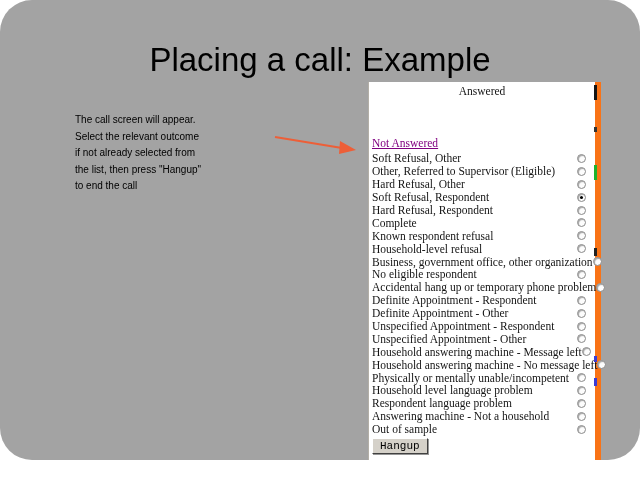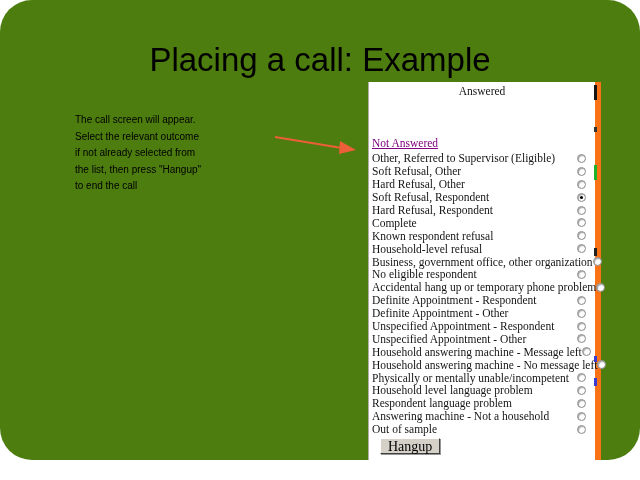--- a/index.html
+++ b/index.html
@@ -1,17 +1,17 @@
 <!DOCTYPE html>
 <html><head>
 <meta charset="utf-8">
 <style>
   html,body { margin:0; padding:0; background:#ffffff; }
   .slide {
-    position:relative; width:640px; height:460px; background:#4d7c0f;
+    position:relative; width:640px; height:460px; background:#a3a3a3;
     font-family:"Liberation Sans", sans-serif; overflow:hidden; color:#000;border-radius:32px;
   }
   .title {
     position:absolute; top:41px; left:0; width:100%; margin:0;
     text-align:center; font-size:33px; font-weight:400; letter-spacing:0;
     font-family:"Liberation Sans", sans-serif; color:#000;
   }
   .instruction {
     position:absolute; left:75px; top:112px;
     font-size:10px; line-height:16.6px; color:#000;
@@ -42,22 +42,22 @@
     flex:none; width:9px; height:9px; box-sizing:border-box;
     border-radius:50%; background:#fdfdfd; border:1px solid #8a8a8a;
     box-shadow: inset 1px 1px 1px rgba(0,0,0,0.35);
     position:relative; cursor:pointer;
   }
   .radio.checked::after {
     content:""; position:absolute; left:2px; top:2px;
     width:3px; height:3px; border-radius:50%; background:#000;
   }
   .hangup {
-    margin:2px 0 0 11px; height:16px; padding:0 7px;
-    font-family:Liberation Serif, serif; font-size:14px; color:#000;
+    margin:2px 0 0 3px; height:16px; padding:0 7px;
+    font-family:Liberation Mono, monospace; font-size:11px; color:#000;
     background:#d5d1c9;
     border-top:1px solid #ffffff; border-left:1px solid #ffffff;
     border-right:1px solid #404040; border-bottom:1px solid #404040;
     box-shadow:1px 1px 0 rgba(64,64,64,0.55);
     cursor:pointer;
   }
   .artifact { position:absolute; right:-2px; width:3px; }
 </style>
 </head>
 <body>
@@ -77,25 +77,25 @@
   <svg class="arrow-svg" width="92" height="28" viewBox="0 0 92 28">
     <line id="arrow-line" x1="5" y1="7" x2="72" y2="18" stroke-width="2" stroke="#ed5f38"></line>
     <polygon id="arrow-head" points="70,11 86,20 69,24" fill="#ed5f38"></polygon>
   </svg>
 
   <div class="panel" id="panel">
     <div class="panel-header">Answered</div>
     <a class="not-answered" id="not-answered" style="color: rgb(128, 0, 128); margin-top: 40px;">Not Answered</a>
     <div class="outcome-list" id="outcome-list">
         <div class="row">
-          <span class="lbl">Other, Referred to Supervisor (Eligible)</span>
+          <span class="lbl">Soft Refusal, Other</span>
           <span class="radio"></span>
         </div>
         <div class="row">
-          <span class="lbl">Soft Refusal, Other</span>
+          <span class="lbl">Other, Referred to Supervisor (Eligible)</span>
           <span class="radio"></span>
         </div>
         <div class="row">
           <span class="lbl">Hard Refusal, Other</span>
           <span class="radio"></span>
         </div>
         <div class="row">
           <span class="lbl">Soft Refusal, Respondent</span>
           <span class="radio checked"></span>
         </div>

